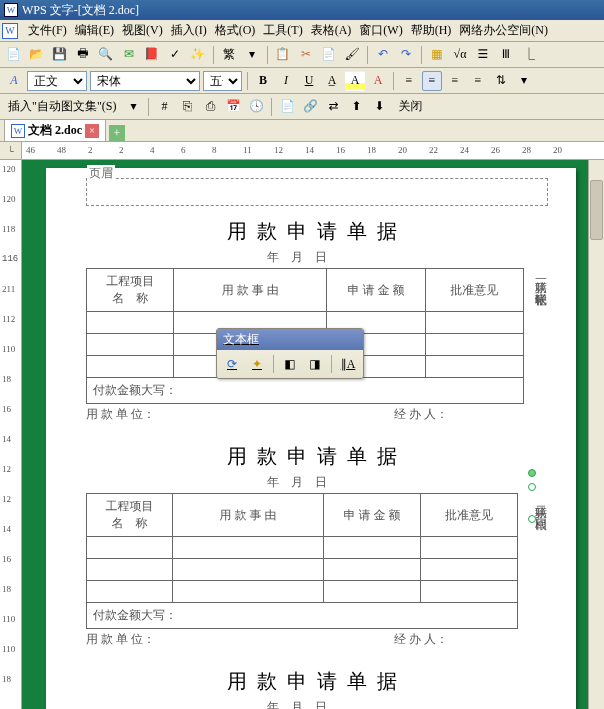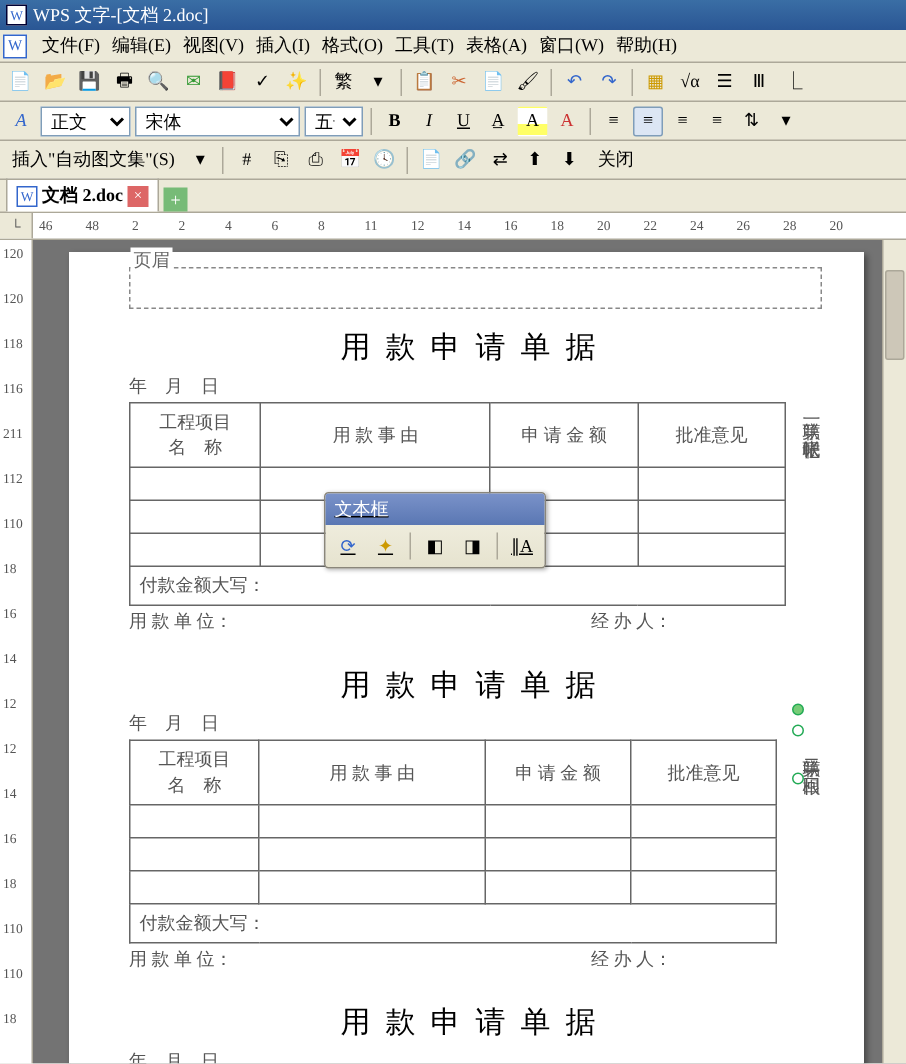--- a/index.html
+++ b/index.html
@@ -14,26 +14,26 @@
 .sep { width: 1px; height: 18px; background: #aca899; margin: 0 2px; }
 .combo { height: 20px; border: 1px solid #7f9db9; background: #fff; font-size: 12px; padding: 0 2px; }
 .tabbar { background: #ece9d8; height: 22px; display: flex; align-items: flex-end; padding-left: 4px; border-bottom: 1px solid #aca899; }
 .tab { background: #fff; border: 1px solid #aca899; border-bottom: none; padding: 2px 6px; display: flex; align-items: center; font-size: 12px; gap: 3px; }
 .tab .w { width: 14px; height: 14px; background: #fff; border: 1px solid #36c; color: #36c; font-size: 9px; text-align: center; line-height: 12px; }
 .tab .x { width: 14px; height: 14px; background: #d66; color: #fff; font-size: 10px; text-align: center; line-height: 14px; }
 .ruler-h { background: #fff; height: 18px; position: relative; font-size: 9px; color: #555; border-bottom: 1px solid #aca899; overflow: hidden; }
 .workarea { display: flex; height: calc(709px - 20px - 22px - 26px - 26px - 26px - 22px - 18px); }
 .ruler-v { width: 22px; background: #fff; border-right: 1px solid #aca899; font-size: 9px; color: #555; overflow: hidden; position: relative; }
 .ruler-v .tick, .ruler-h .tick { position: absolute; font-size: 9px; }
-.canvas { flex: 1; background: #737373; overflow: hidden; position: relative; padding: 8px 0 12px 24px; }
+.canvas { flex: 1; background: #15803d; overflow: hidden; position: relative; padding: 8px 0 12px 24px; }
 .page { width: 530px; background: #fff; box-shadow: 2px 2px 4px rgba(0,0,0,.4); padding: 10px 28px 20px 40px; position: relative; }
 .header-area { border: 1px dashed #888; height: 28px; margin: 0 0 12px 0; position: relative; }
 .header-label { position: absolute; left: 0; top: -14px; font-size: 12px; color: #666; background: #fff; padding: 0 2px; }
 .doc-title { text-align: center; font-size: 20px; letter-spacing: 10px; margin: 6px 0 4px 0; font-weight: normal; }
-.date-line { text-align: left; font-size: 12px; color: #555; margin-bottom: 2px; padding-right: 40px; }
+.date-line { text-align: center; font-size: 12px; color: #555; margin-bottom: 2px; padding-right: 40px; }
 .form-wrapper { display: flex; align-items: flex-start; }
 .form-table { border-collapse: collapse; flex: 1; border-radius: 30px; }
 .form-table td { border: 1px solid #666; font-size: 12px; color: #555; text-align: center; padding: 4px 2px; }
 .form-table .h { height: 28px; }
 .form-table .r { height: 22px; }
 .side-label { width: 18px; font-size: 12px; color: #555; text-align: center; writing-mode: vertical-rl; text-orientation: upright; padding: 4px 0; margin-left: 6px; line-height: 14px; }
 .side-label.selected { position: relative; }
 .side-label.selected::before { content: ""; position: absolute; inset: -4px; background: repeating-linear-gradient(45deg,#888 0,#888 2px,#fff 2px,#fff 4px); z-index: -1; }
 .side-label.selected::after { content: ""; position: absolute; inset: -2px; background: #fff; z-index: -1; }
 .sel-handle { position: absolute; width: 8px; height: 8px; background: #fff; border: 1px solid #2a5; border-radius: 50%; }
@@ -59,20 +59,21 @@
   <div class="icon">W</div>
   <span>文件(F)</span>
   <span>编辑(E)</span>
   <span>视图(V)</span>
   <span>插入(I)</span>
   <span>格式(O)</span>
   <span>工具(T)</span>
   <span>表格(A)</span>
   <span>窗口(W)</span>
   <span>帮助(H)</span>
+  <span>网络办公空间(N)</span>
 </div>
 
 <div class="toolbar">
   <span class="tbtn" style="color:#c63">📄</span>
   <span class="tbtn" style="color:#c90">📂</span>
   <span class="tbtn" style="color:#36c">💾</span>
   <span class="tbtn">🖶</span>
   <span class="tbtn">🔍</span>
   <span class="tbtn" style="color:#393">✉</span>
   <span class="tbtn" style="color:#c33">📕</span>
@@ -171,21 +172,21 @@
     <span class="tick" style="left: 491px; top: 3px;">26</span>
     <span class="tick" style="left: 522px; top: 3px;">28</span>
     <span class="tick" style="left: 553px; top: 3px;">20</span>
   </div>
 
 <div class="workarea">
   <div class="ruler-v">
       <span class="tick" style="top: 4px; left: 2px;">120</span>
       <span class="tick" style="top: 34px; left: 2px;">120</span>
       <span class="tick" style="top: 64px; left: 2px;">118</span>
-      <span class="tick" style="top: 94px; left: 2px;">116</span>
+      <span class="tick" style="top: 94px; left: 2px; font-family: Liberation Mono, monospace;">116</span>
       <span class="tick" style="top: 124px; left: 2px;">211</span>
       <span class="tick" style="top: 154px; left: 2px;">112</span>
       <span class="tick" style="top: 184px; left: 2px;">110</span>
       <span class="tick" style="top: 214px; left: 2px;">18</span>
       <span class="tick" style="top: 244px; left: 2px;">16</span>
       <span class="tick" style="top: 274px; left: 2px;">14</span>
       <span class="tick" style="top: 304px; left: 2px;">12</span>
       <span class="tick" style="top: 334px; left: 2px;">12</span>
       <span class="tick" style="top: 364px; left: 2px;">14</span>
       <span class="tick" style="top: 394px; left: 2px;">16</span>

